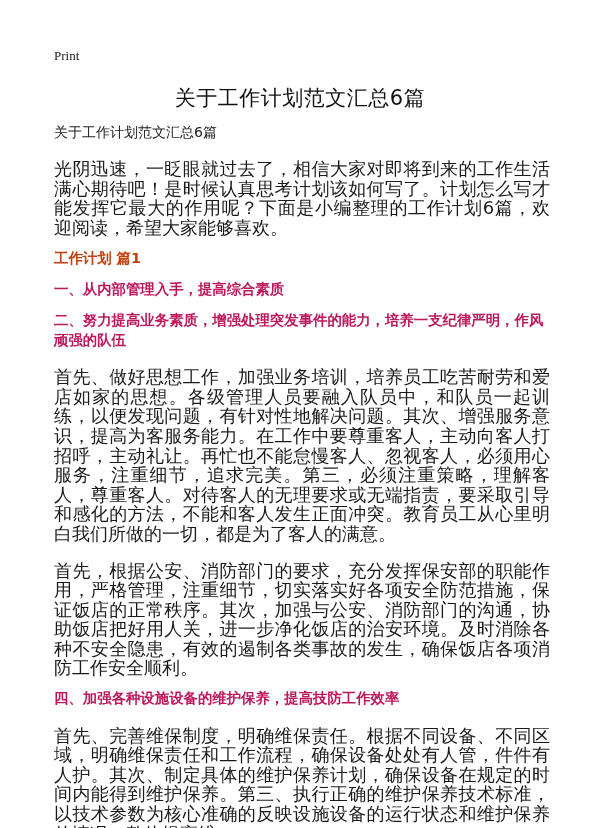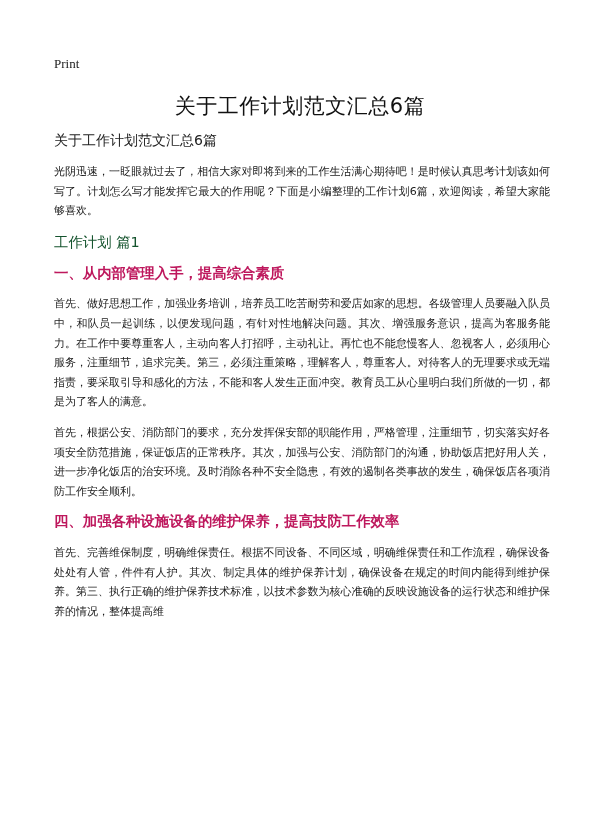--- a/index.html
+++ b/index.html
@@ -10,21 +10,21 @@
     body {
       width: 600px;
       height: 828px;
       overflow: hidden;
       position: relative;
       color: #111111;
       font-family: "DejaVu Sans", "Liberation Sans", sans-serif;
     }
     .page {
       position: absolute;
-      left: 0; top: 12px;
+      left: 0; top: 4px;
       width: 600px;
       height: 672px;
     }
     .print-link {
       position: absolute;
       left: 54px;
       top: 44px;
       font-family: "Liberation Serif", "DejaVu Serif", serif;
       font-size: 13px;
       color: #222;
@@ -48,32 +48,32 @@
       top: 118px;
       width: 496px;
     }
     .subtitle {
       font-size: 14px;
       line-height: 20px;
       margin: 0 0 12px 0;
       color: #222;
     }
     .para {
-      font-size: 11px;
+      font-size: 18px;
       line-height: 19.6px;
-      margin: 0 0 11px 0;
+      margin: 17px 0 11px 0;
       color: #1a1a1a;
       text-align: justify;
     }
     .h-section {
       font-size: 14.4px;
       line-height: 20px;
-      font-weight: normal;
+      font-weight: bold;
       margin: 4px 0 12px 0;
-      color: #14532d;
+      color: #c2410c;
     }
     .h-item {
       font-size: 14.4px;
       line-height: 19.6px;
       font-weight: bold;
       margin: 0 0 11px 0;
       color: #be185d;
     }
   </style>
 </head>
@@ -86,20 +86,21 @@
 
   <div class="content">
     <p class="subtitle">关于工作计划范文汇总6篇</p>
 
     <p class="para">光阴迅速，一眨眼就过去了，相信大家对即将到来的工作生活满心期待吧！是时候认真思考计划该如何写了。计划怎么写才能发挥它最大的作用呢？下面是小编整理的工作计划6篇，欢迎阅读，希望大家能够喜欢。</p>
 
     <p class="h-section">工作计划 篇1</p>
 
     <p class="h-item">一、从内部管理入手，提高综合素质</p>
 
+    <p class="h-item">二、努力提高业务素质，增强处理突发事件的能力，培养一支纪律严明，作风顽强的队伍</p>
     <p class="para">首先、做好思想工作，加强业务培训，培养员工吃苦耐劳和爱店如家的思想。各级管理人员要融入队员中，和队员一起训练，以便发现问题，有针对性地解决问题。其次、增强服务意识，提高为客服务能力。在工作中要尊重客人，主动向客人打招呼，主动礼让。再忙也不能怠慢客人、忽视客人，必须用心服务，注重细节，追求完美。第三，必须注重策略，理解客人，尊重客人。对待客人的无理要求或无端指责，要采取引导和感化的方法，不能和客人发生正面冲突。教育员工从心里明白我们所做的一切，都是为了客人的满意。</p>
 
     <p class="para">首先，根据公安、消防部门的要求，充分发挥保安部的职能作用，严格管理，注重细节，切实落实好各项安全防范措施，保证饭店的正常秩序。其次，加强与公安、消防部门的沟通，协助饭店把好用人关，进一步净化饭店的治安环境。及时消除各种不安全隐患，有效的遏制各类事故的发生，确保饭店各项消防工作安全顺利。</p>
 
     <p class="h-item">四、加强各种设施设备的维护保养，提高技防工作效率</p>
     <p class="para">首先、完善维保制度，明确维保责任。根据不同设备、不同区域，明确维保责任和工作流程，确保设备处处有人管，件件有人护。其次、制定具体的维护保养计划，确保设备在规定的时间内能得到维护保养。第三、执行正确的维护保养技术标准，以技术参数为核心准确的反映设施设备的运行状态和维护保养的情况，整体提高维</p>
   </div>
 </div>
 
 </body></html>

